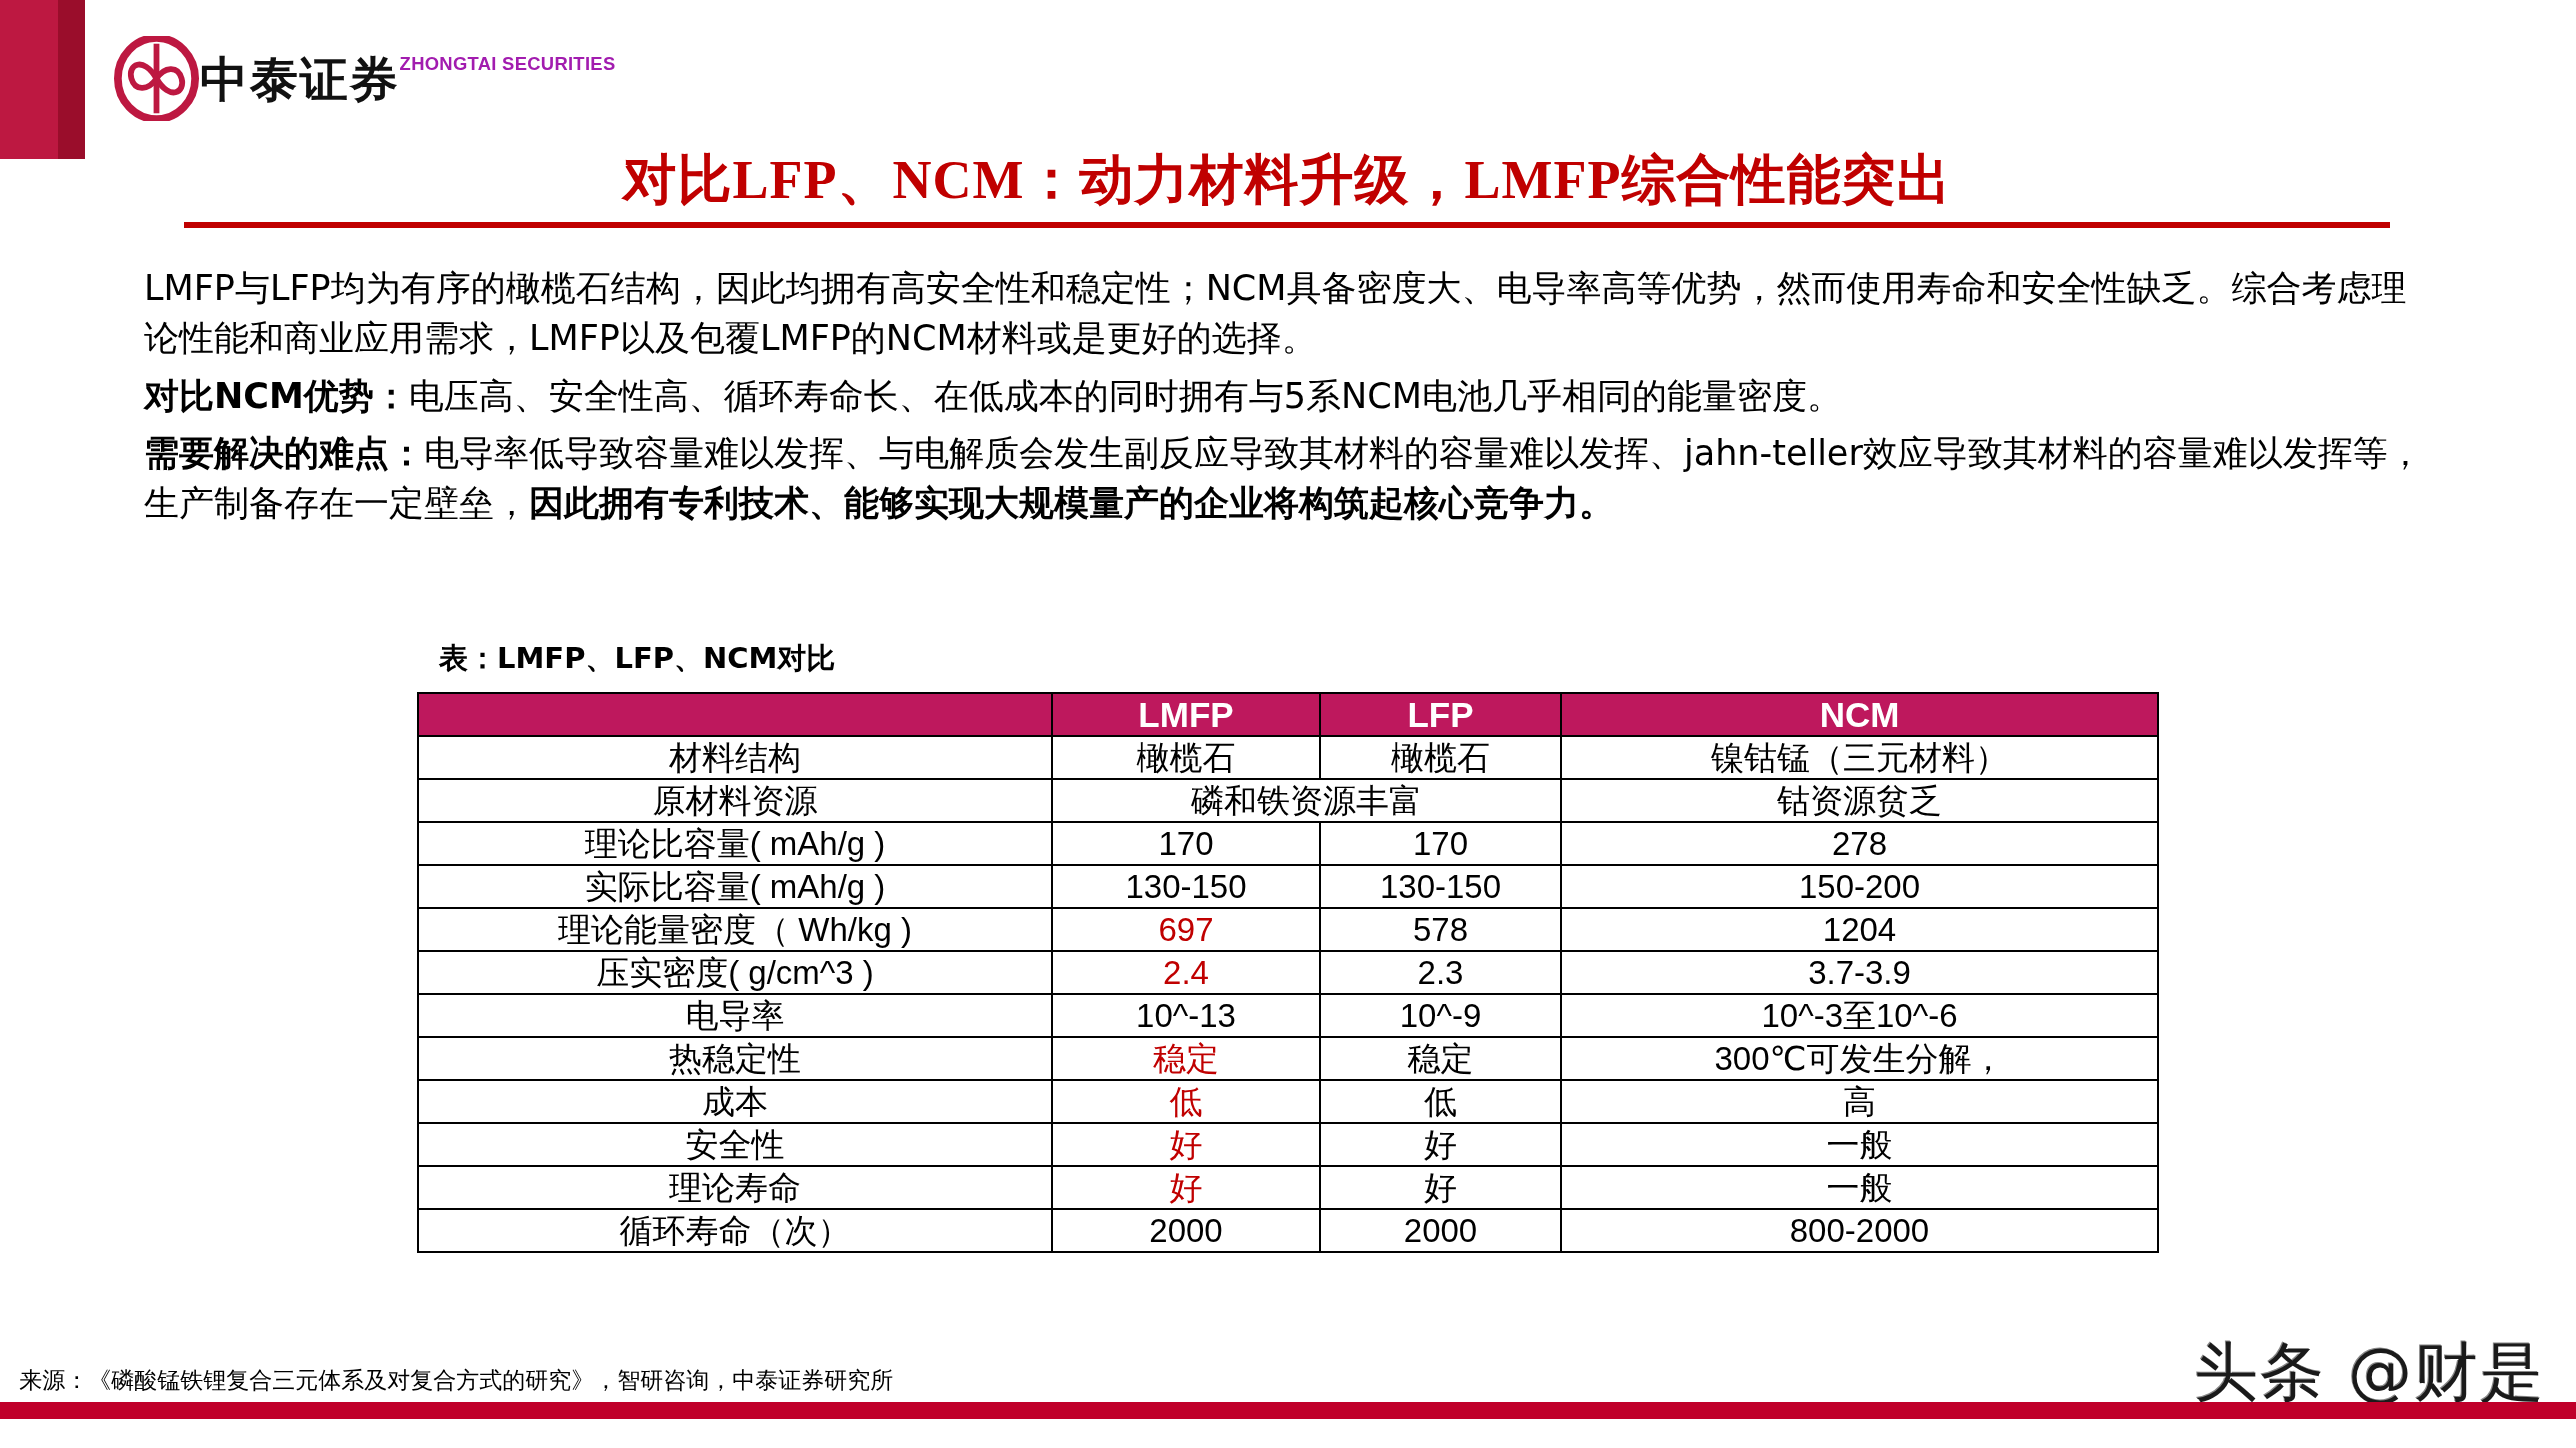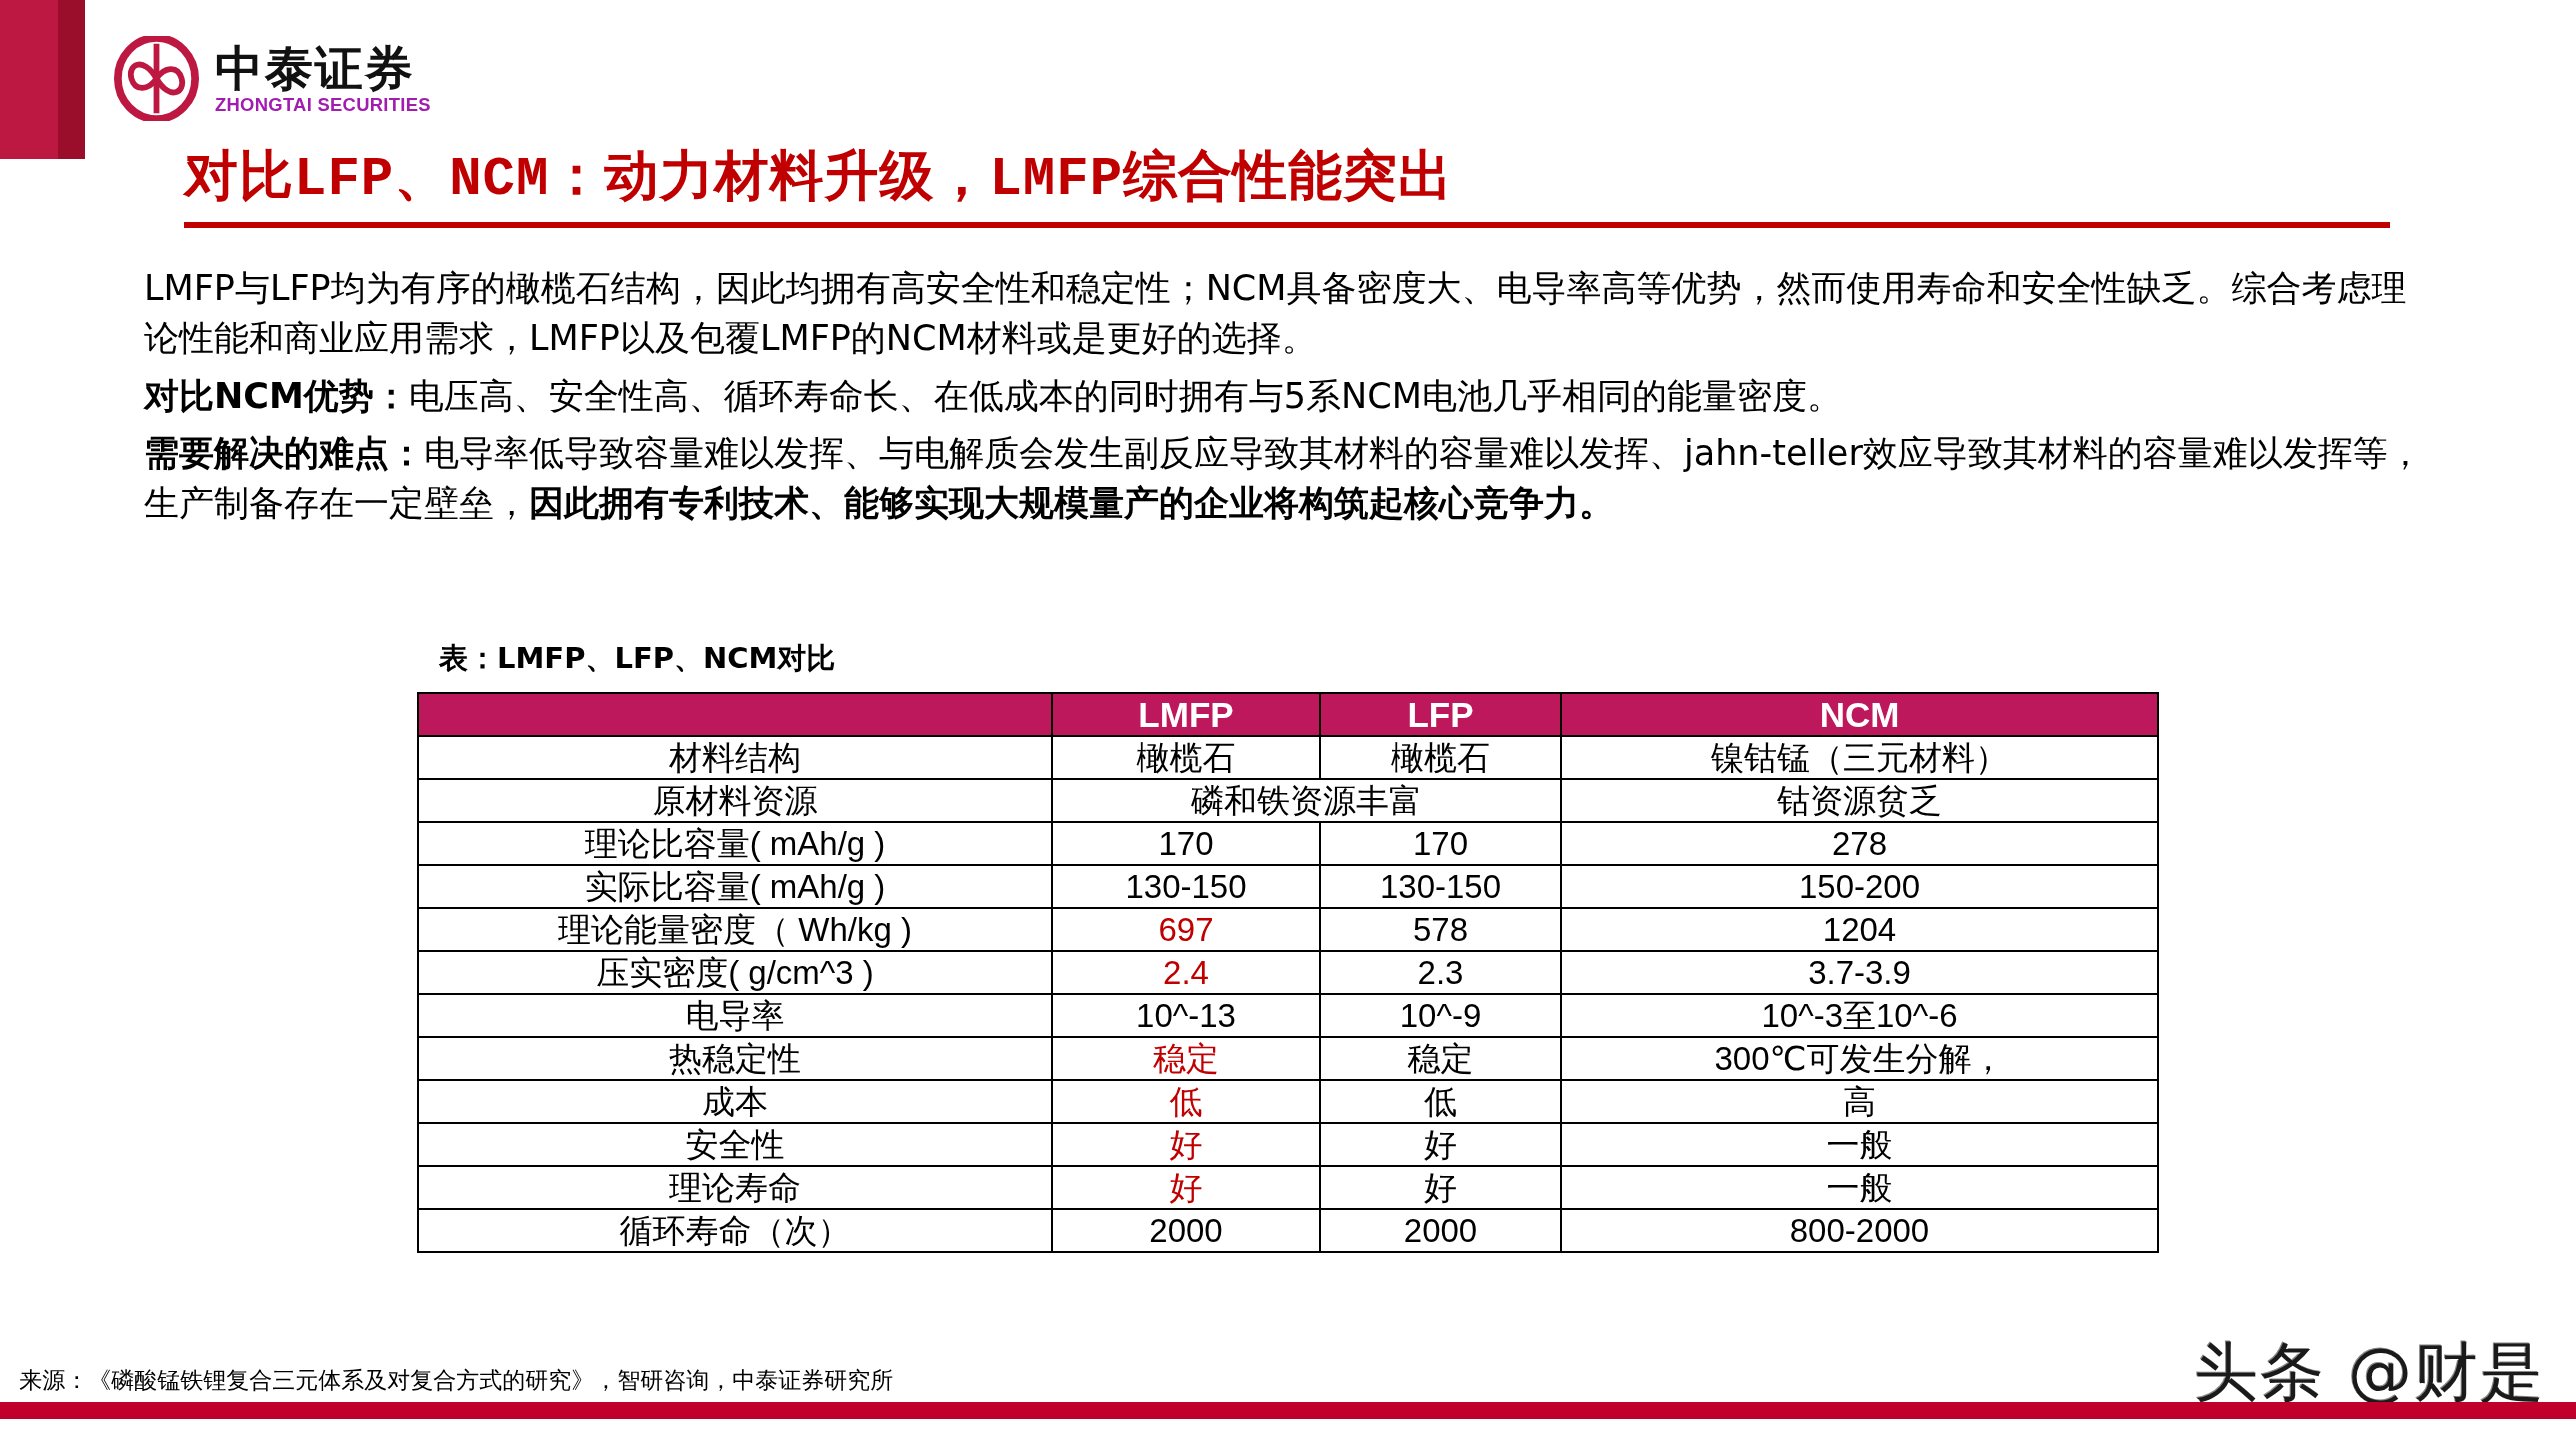--- a/index.html
+++ b/index.html
@@ -11,28 +11,28 @@
     }
     .abs { position:absolute; }
 
     
     .brand-a { left:0; top:0; width:58px; height:159px; background:#bd1841; }
     .brand-b { left:58px; top:0; width:27px; height:159px; background:#9a0d2b; }
 
     
     .logo { left:114px; top:35px; height:87px; display:flex; align-items:center; }
     .logo-mark { width:85px; height:85px; }
-    .logo-text { margin-left:16px; display:flex; flex-direction:column; }
+    .logo-text { margin-left:1px; display:flex; }
     .logo-cn { font-family:"DejaVu Sans",sans-serif; font-weight:bold; font-size:48px; line-height:52px; letter-spacing:1.9px; color:#111; }
     .logo-en { font-family:"Liberation Sans",sans-serif; font-weight:bold; font-size:18.4px; line-height:21px; color:#a21caf; letter-spacing:0.3px; }
 
     
     .title {
-      left:184px; top:145px; width:2206px; text-align:left;
-      font-family:Liberation Mono, monospace; font-weight:bold;
+      left:184px; top:145px; width:2206px; text-align:center;
+      font-family:Liberation Serif, serif; font-weight:bold;
       font-size:54px; line-height:70px; color:#c00000;
       letter-spacing:1px;
     }
     .title-rule { left:184px; top:222px; width:2206px; height:5.8px; background:#c00000; }
 
     
     .body {
       left:144px; top:263px; width:2289px;
       font-family:"DejaVu Sans",sans-serif;
       font-size:35px; line-height:50px; color:#000;

